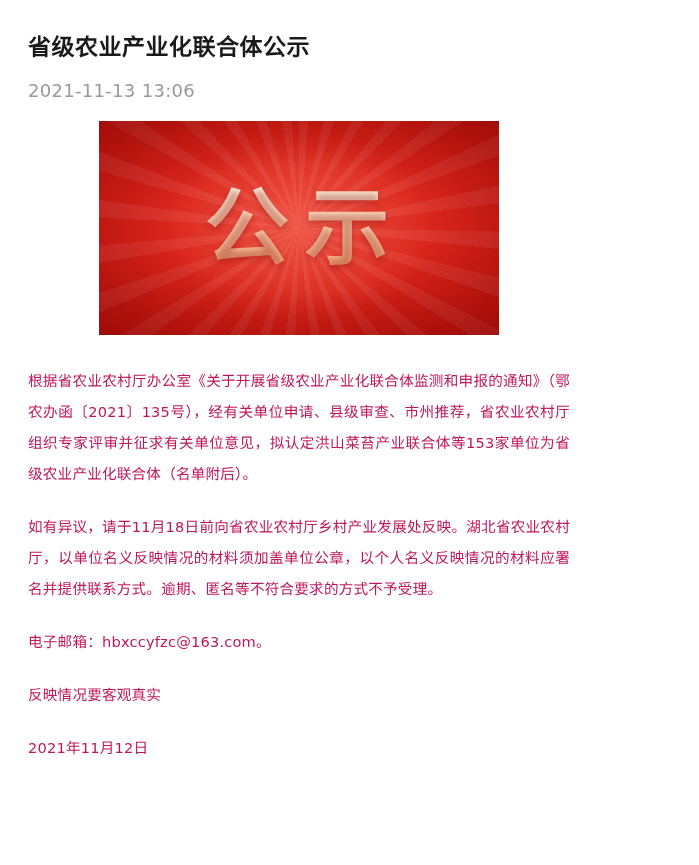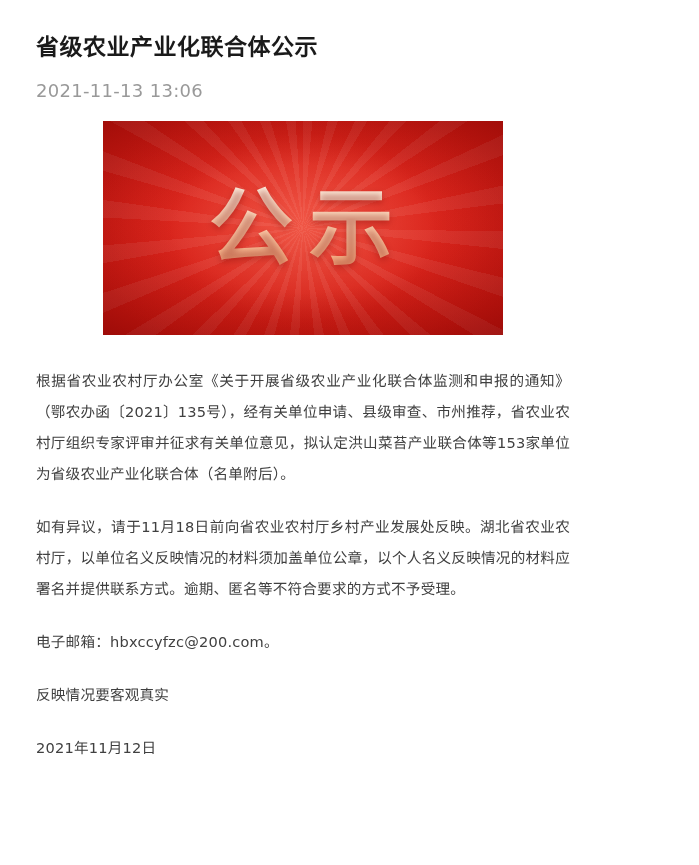--- a/index.html
+++ b/index.html
@@ -11,21 +11,21 @@
   body {
     width: 699px;
     min-height: 865px;
     font-family: "DejaVu Sans", "Liberation Sans", sans-serif;
     color: #333333;
     -webkit-font-smoothing: antialiased;
   }
   .page {
     width: 598px;
     box-sizing: border-box;
-    padding: 26px 28px 30px 36px;
+    padding: 26px 28px 30px 28px;
   }
   .article-title {
     font-size: 23px;
     line-height: 34px;
     font-weight: bold;
     color: #1a1a1a;
     letter-spacing: 0.5px;
     margin: 4px 0 0 0;
   }
   .article-meta {
@@ -96,21 +96,21 @@
     -webkit-text-fill-color: transparent;
     text-shadow: 0 3px 6px rgba(120,10,5,0.35);
   }
   .body-text {
     margin-top: 26px;
   }
   .body-text p {
     margin: 16px 0 22px 0;
     font-size: 14.6px;
     line-height: 31px;
-    color: #404040;
+    color: #be185d;
     text-align: justify;
     letter-spacing: 0.2px;
   }
   .body-text p.indent {
     text-indent: 0;
   }
   .body-text p:last-child {
     margin-bottom: 0;
   }
 </style>
@@ -128,18 +128,18 @@
       <div class="rays"></div>
       <div class="glow"></div>
       <div class="vignette"></div>
       <div class="banner-text">公示</div>
     </div>
   </div>
 
   <div class="body-text">
     <p class="indent">根据省农业农村厅办公室《关于开展省级农业产业化联合体监测和申报的通知》（鄂农办函〔2021〕135号），经有关单位申请、县级审查、市州推荐，省农业农村厅组织专家评审并征求有关单位意见，拟认定洪山菜苔产业联合体等153家单位为省级农业产业化联合体（名单附后）。</p>
     <p class="indent">如有异议，请于11月18日前向省农业农村厅乡村产业发展处反映。湖北省农业农村厅，以单位名义反映情况的材料须加盖单位公章，以个人名义反映情况的材料应署名并提供联系方式。逾期、匿名等不符合要求的方式不予受理。</p>
-    <p>电子邮箱：hbxccyfzc@200.com。</p>
+    <p>电子邮箱：hbxccyfzc@163.com。</p>
     <p>反映情况要客观真实</p>
     <p>2021年11月12日</p>
   </div>
 
 </div>
 
 </body></html>

